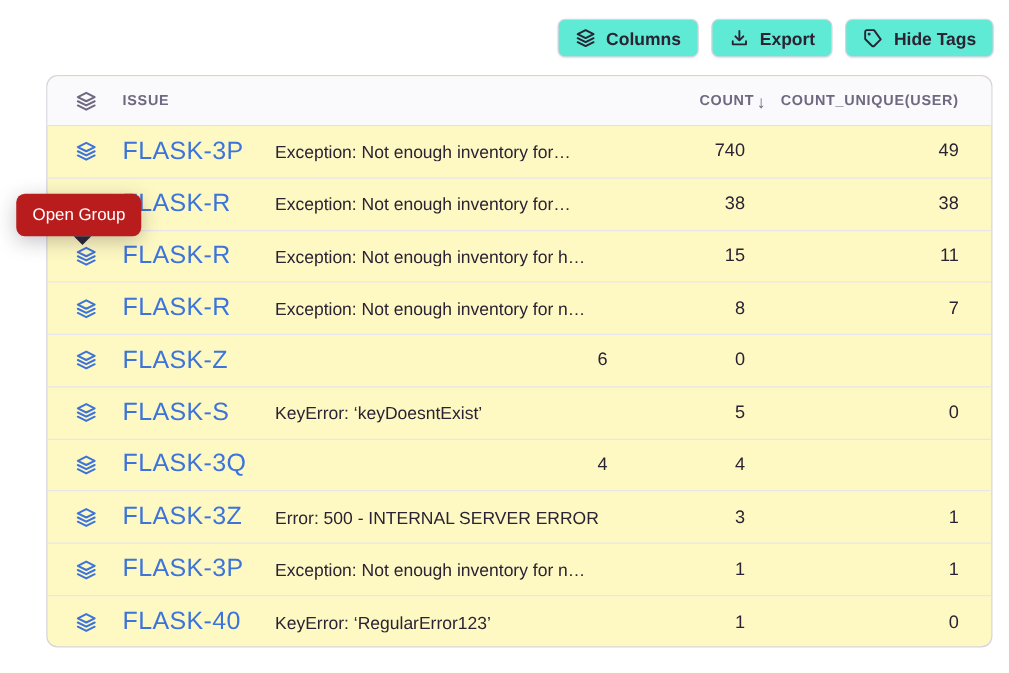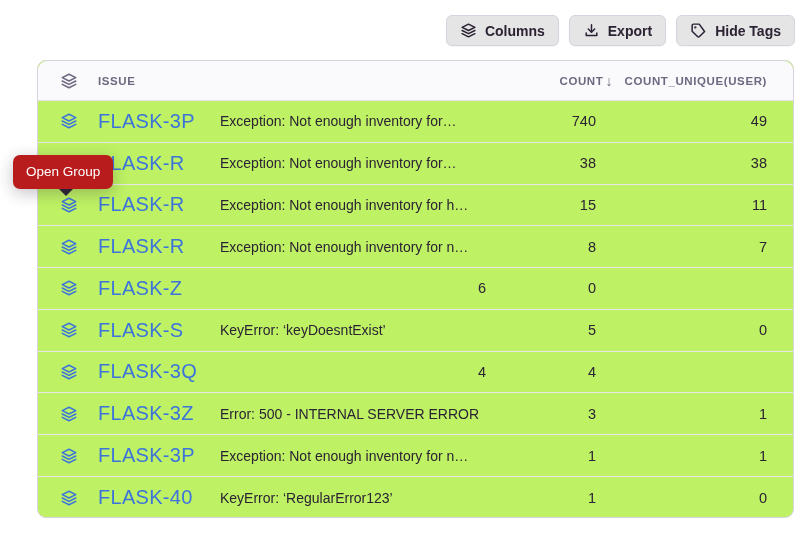--- a/index.html
+++ b/index.html
@@ -3,28 +3,28 @@
 <meta charset="utf-8">
 <style>
   * { margin:0; padding:0; box-sizing:border-box; }
   html,body { width:807px; height:538px; background:#ffffff; overflow:hidden;
     font-family:"Liberation Sans", sans-serif; }
   .page { position:relative; width:807px; height:538px; background:#ffffff; }
 
   
   .toolbar { position:absolute; top:15px; right:12px; display:flex; gap:10px; }
   .tb-btn { display:flex; align-items:center; gap:8px; height:31px; padding:12px 13px;
-    background:#e5e5e5; border:1px solid #d8d3de; border-radius:6px;
+    background:#5eead4; border:1px solid #d8d3de; border-radius:6px;
     font-family:"Liberation Sans", sans-serif; font-size:14px; font-weight:700;
     color:#2b2233; cursor:pointer; box-shadow:0 1px 1px rgba(43,34,51,0.04); }
   .tb-btn svg { display:block; }
 
   
   .table { position:absolute; left:37px; top:60px; width:757px; height:458px;
-    background:#bef264; border:1px solid #d8d3de; border-radius:9px; }
+    background:#fef9c3; border:1px solid #d8d3de; border-radius:9px; }
   .grid-row { display:grid; grid-template-columns:38px 122px 1fr 110px 171px;
     align-items:center; padding:0 26px 0 22px; }
   .thead { height:40px; background:#faf9fb; border-bottom:1px solid #e5e1ea;
     border-radius:9px 9px 0 0; }
   .hdr-label { font-size:11.5px; font-weight:700; letter-spacing:0.6px;
     color:#6e6880; white-space:nowrap; }
   .num { text-align:right; }
   .hdr-count { display:flex; align-items:center; justify-content:flex-end; gap:2px; }
   .sort-arrow { font-size:14px; font-weight:400; color:#6e6880; margin-right:-17px; }
 

